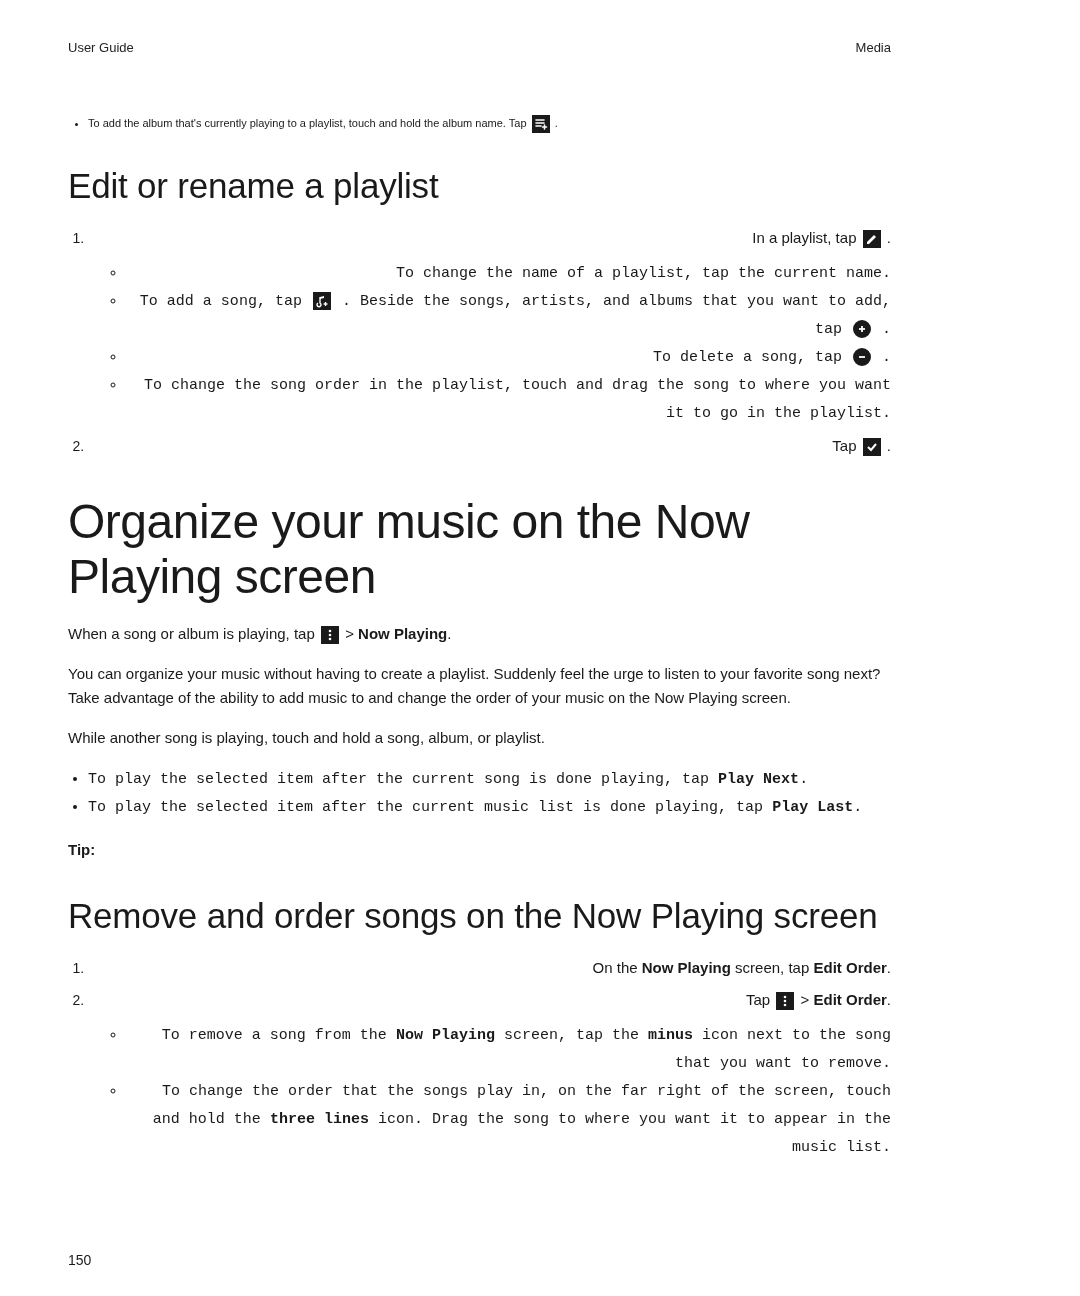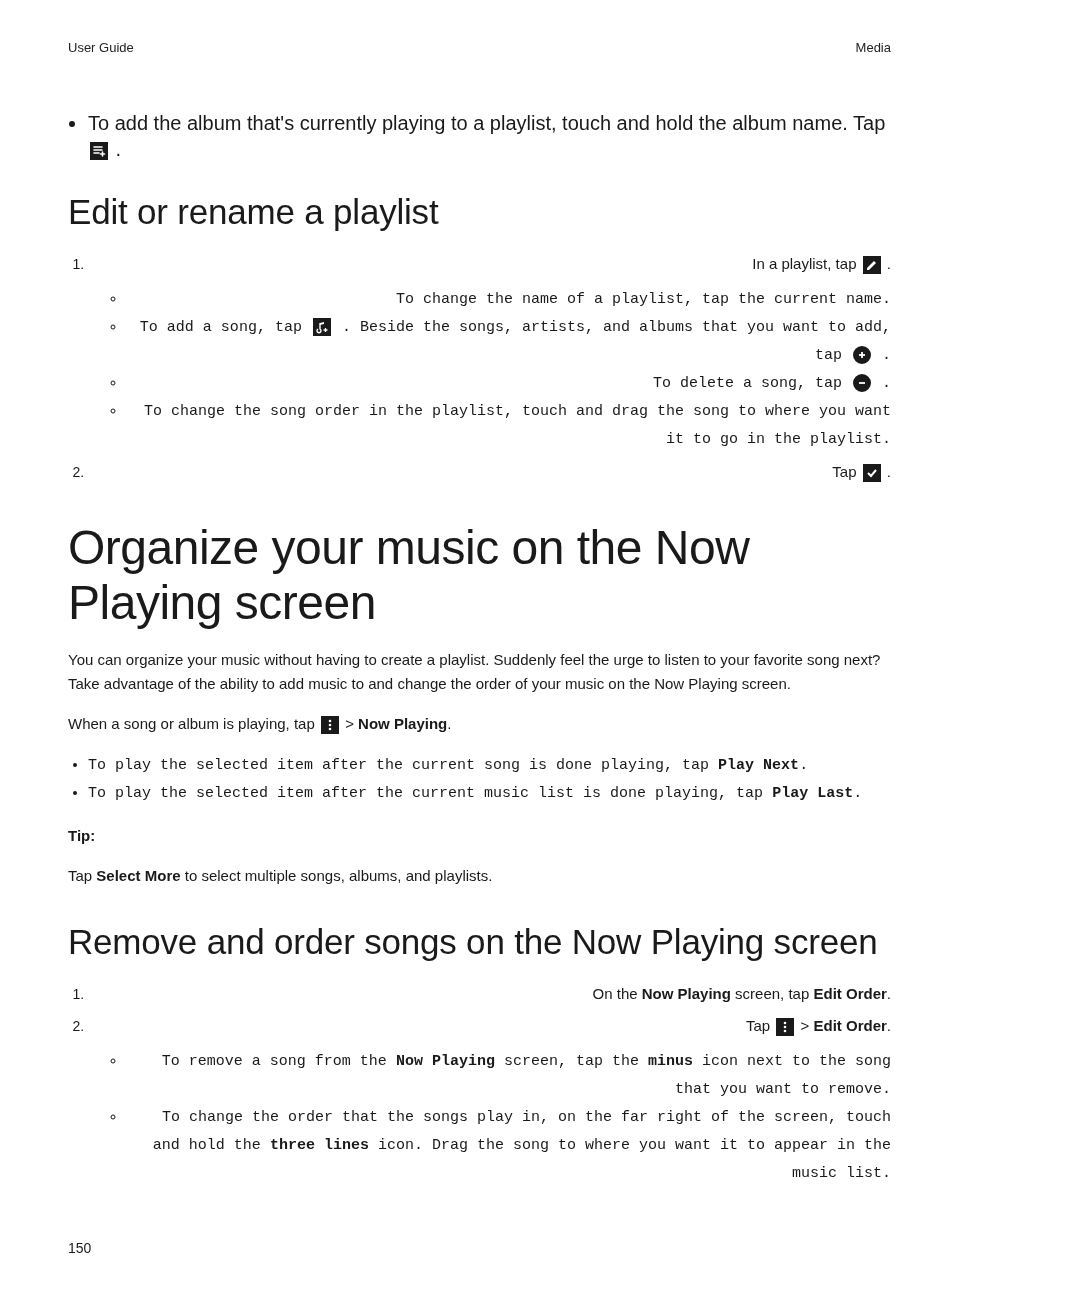--- a/index.html
+++ b/index.html
@@ -21,21 +21,21 @@
     justify-content: space-between;
     font-size: 13px;
     color: #222;
     margin-bottom: 55px;
   }
   ul.top {
     margin: 0 0 30px 0;
     padding-left: 20px;
   }
   ul.top > li {
-    font-size: 20px;
+    font-size: 11px;
     line-height: 26px;
   }
   ul.bul {
     margin: 8px 0 0 0;
     padding-left: 24px;
   }
   ul.bul > li {
     font-size: 15px;
     line-height: 28px;
     font-family: Liberation Mono, monospace;
@@ -88,21 +88,21 @@
     background: #1a1a1a;
     border: 2px solid #1a1a1a;
     width: 14px; height:14px;
     align-items:center; justify-content:center;
     box-sizing: content-box;
   }
   .ic svg { display:block; }
   .b { font-weight: bold; }
   .pagenum {
     position: absolute;
-    bottom: 40px;
+    bottom: 28px;
     left: 68px;
     font-size: 14px;
   }
 </style>
 </head>
 <body>
 
 <div class="page">
 
   <div class="hdr">
@@ -178,45 +178,43 @@
       <span class="ic sq">
         <svg width="14" height="14" viewBox="0 0 14 14">
             <polyline points="3,7 6,10 11,4" stroke="#fff" stroke-width="2" fill="none"></polyline>
           </svg>
       </span>
       <span> .</span>
     </li>
   </ol>
 
   <h1 class="h1">Organize your music on the Now Playing screen</h1>
-  <p class="para">You can organize your music without having to create a playlist. Suddenly feel the urge to listen to your favorite song next? Take advantage of the ability to add music to and change the order of your music on the Now Playing screen.</p>
   <p class="para">
     <span>When a song or album is playing, tap </span>
     <span class="ic sq">
       <svg width="14" height="14" viewBox="0 0 14 14">
           <circle cx="7" cy="3" r="1.3" fill="#fff"></circle>
           <circle cx="7" cy="7" r="1.3" fill="#fff"></circle>
           <circle cx="7" cy="11" r="1.3" fill="#fff"></circle>
         </svg>
     </span>
     <span>  &gt; </span><span class="b">Now Playing</span><span>.</span>
   </p>
-
+  <p class="para">You can organize your music without having to create a playlist. Suddenly feel the urge to listen to your favorite song next? Take advantage of the ability to add music to and change the order of your music on the Now Playing screen.</p>
+
+  <p class="para">While another song is playing, touch and hold a song, album, or playlist.</p>
   <ul class="bul" style="padding-left:20px; margin-bottom:16px">
     <li>
       <span>To play the selected item after the current song is done playing, tap </span><span class="b">Play Next</span><span>.</span>
     </li>
     <li>
       <span>To play the selected item after the current music list is done playing, tap </span><span class="b">Play Last</span><span>.</span>
     </li>
   </ul>
   <p class="para b">Tip:</p>
-  <p class="para">
-    <span>Tap </span><span class="b">Select More</span><span> to select multiple songs, albums, and playlists.</span>
-  </p>
 
   <h2 class="h2" style="margin-top:34px">Remove and order songs on the Now Playing screen</h2>
   <ol class="steps">
     <li>
       <span>On the </span><span class="b">Now Playing</span><span> screen, tap </span><span class="b">Edit Order</span><span>.</span>
     </li>
     <li>
       <span>Tap </span>
       <span class="ic sq">
         <svg width="14" height="14" viewBox="0 0 14 14">

